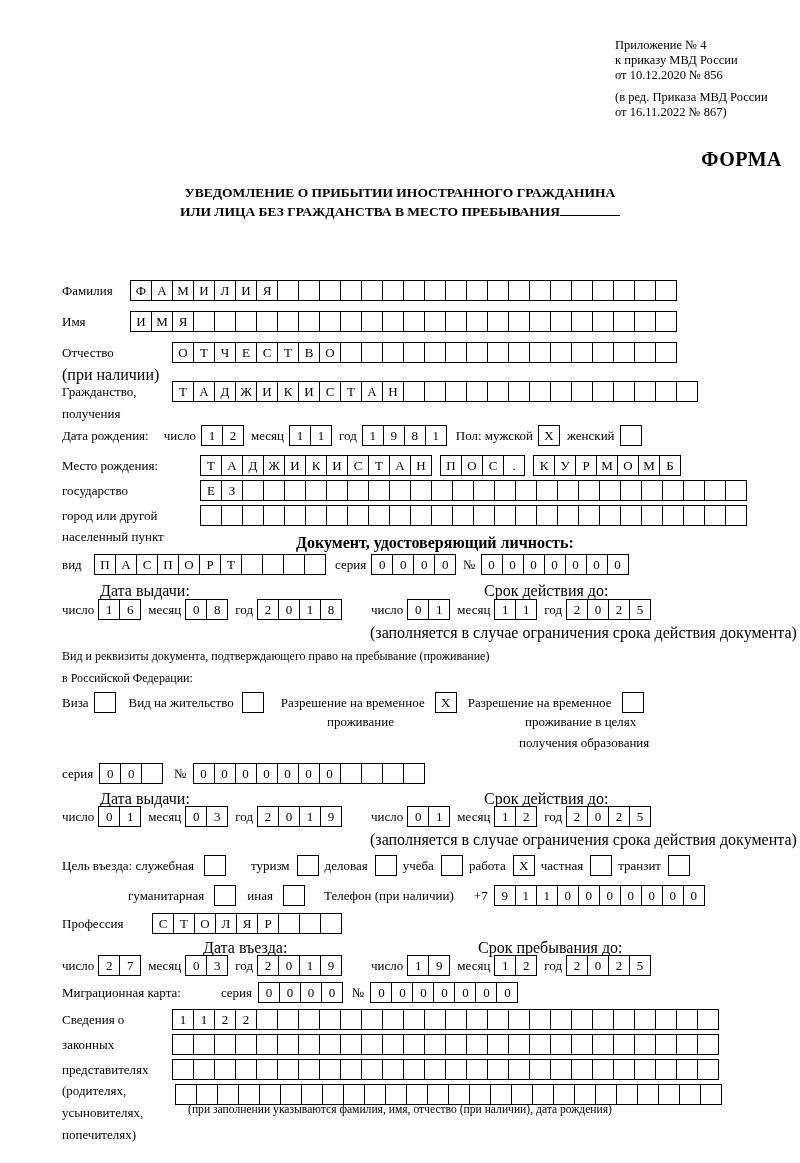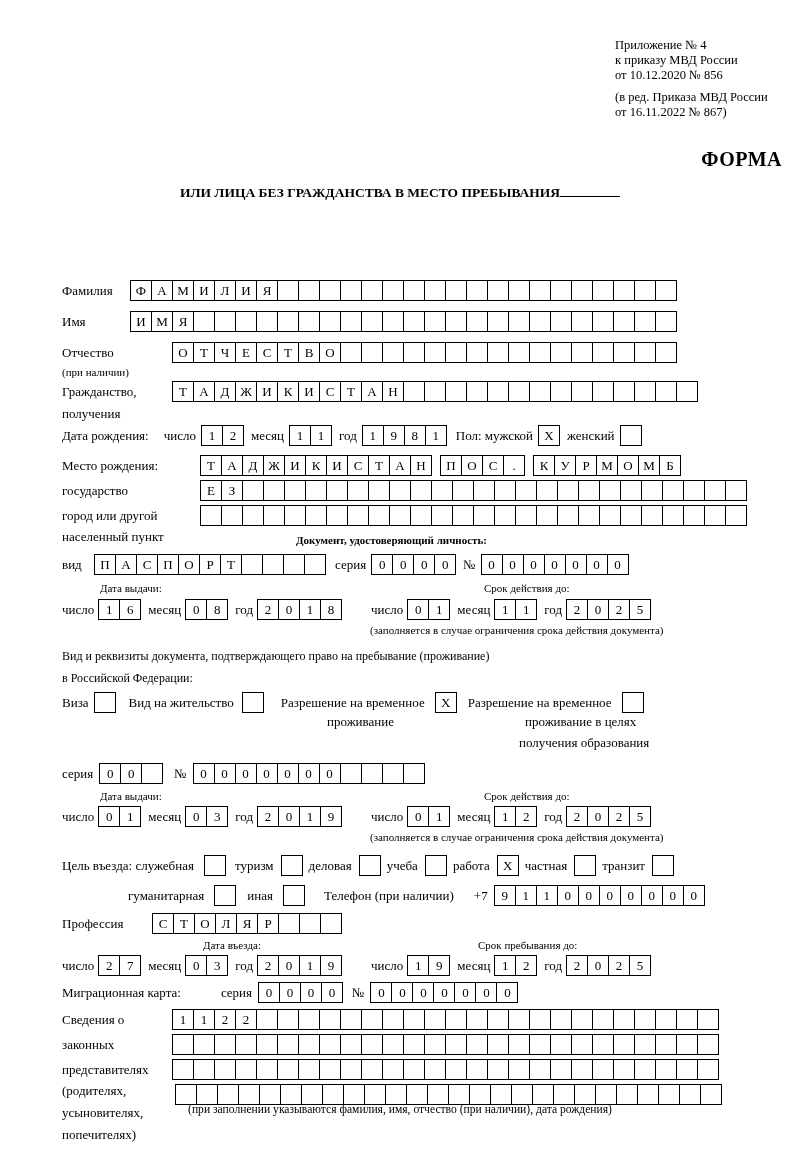--- a/index.html
+++ b/index.html
@@ -24,21 +24,21 @@
     position:absolute;top:183px;left:0;width:800px;
     text-align:center;font-weight:bold;font-size:13.5px;line-height:19px;
   }
   .title .u{display:inline-block;border-bottom:1px solid #000;width:60px;}
   .sect1{
     position:absolute;top:243px;left:0;width:800px;
     text-align:center;font-weight:bold;font-size:12.3px;
   }
   .row{position:absolute;display:flex;align-items:center;}
   .lbl{font-size:13px;white-space:nowrap;}
-  .lbl.sm{font-size:11px;}
+  .lbl.sm{font-size:16px;}
   .lbl.b{font-weight:bold;}
   .cells{display:flex;}
   .c{
     width:22px;height:21px;border:1px solid #000;
     margin-right:-1px;
     display:flex;align-items:center;justify-content:center;
     font-size:13px;font-family:"Liberation Serif",serif;
     box-sizing:border-box;
     background:#fff;
   }
@@ -56,20 +56,21 @@
     <div>к приказу МВД России</div>
     <div>от 10.12.2020 № 856</div>
     <div class="gap"></div>
     <div>(в ред. Приказа МВД России</div>
     <div>от 16.11.2022 № 867)</div>
   </div>
 
   <div class="forma">ФОРМА</div>
 
   <div class="title">
+    <div>УВЕДОМЛЕНИЕ О ПРИБЫТИИ ИНОСТРАННОГО ГРАЖДАНИНА</div>
     <div><span>ИЛИ ЛИЦА БЕЗ ГРАЖДАНСТВА В МЕСТО ПРЕБЫВАНИЯ</span><span class="u"></span></div>
   </div>
 
 
   <div class="row" style="top:280px;left:62px;">
     <span class="lbl" style="width:68px;">Фамилия</span>
     <span class="cells">
         <span class="c">Ф</span>
         <span class="c">А</span>
         <span class="c">М</span>
@@ -514,21 +515,21 @@
 
   <div class="row" style="top:831px;left:370px;">
     <span class="lbl sm">(заполняется в случае ограничения срока действия документа)</span>
   </div>
 
   <div class="row" style="top:855px;left:62px;">
     <span class="lbl">Цель въезда: служебная</span>
     <span class="cells" style="margin-left:10px;">
         <span class="c"></span>
       </span>
-    <span class="lbl" style="margin-left:10px;">туризм</span>
+    <span class="lbl" style="margin-left:26px;">туризм</span>
     <span class="cells" style="margin-left:7px;">
         <span class="c"></span>
       </span>
     <span class="lbl" style="margin-left:7px;">деловая</span>
     <span class="cells" style="margin-left:7px;">
         <span class="c"></span>
       </span>
     <span class="lbl" style="margin-left:7px;">учеба</span>
     <span class="cells" style="margin-left:7px;">
         <span class="c"></span>

